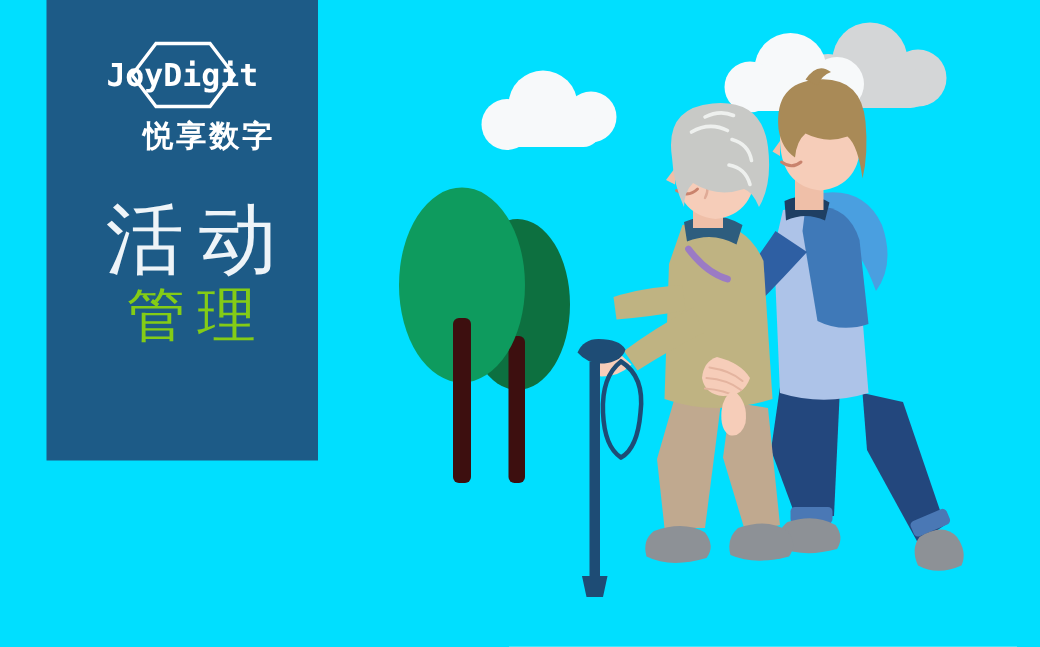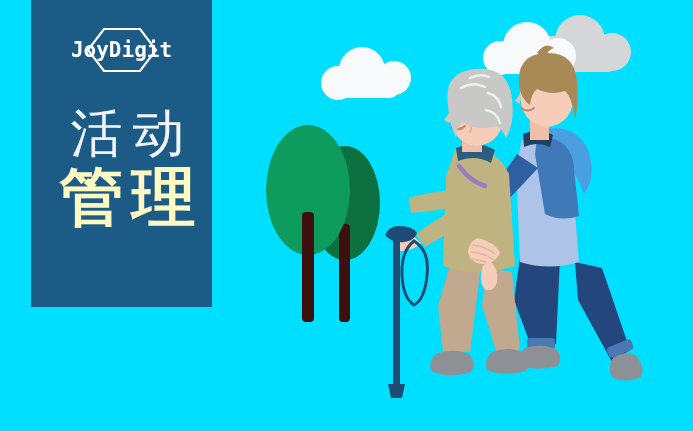--- a/index.html
+++ b/index.html
@@ -31,22 +31,22 @@
     margin-top:7px;color:#ffffff;font-size:20px;font-weight:bold;
     letter-spacing:2px;line-height:1;
   }
   #title-block{margin-top:30px;text-align:center;margin-left:12px;}
   #title-line1{
     color:#eef4f8;font-size:52px;line-height:1.12;letter-spacing:10px;
     font-weight:300;text-indent:10px;
     font-family:"DejaVu Sans","Liberation Sans",sans-serif;
   }
   #title-line2{
-    color:#fef9c3;font-size:64px;line-height:1.12;letter-spacing:8px;
-    font-weight:bold;text-indent:8px;
+    color:#84cc16;font-size:39px;line-height:1.12;letter-spacing:8px;
+    font-weight:normal;text-indent:8px;
     font-family:"DejaVu Sans","Liberation Sans",sans-serif;
   }
   
   #art{position:absolute;left:0;top:0;width:693px;height:431px;}
   #panel{z-index:5;}
 </style>
 </head>
 <body>
 
 <div id="banner">
@@ -183,20 +183,21 @@
 
   <div id="panel">
 
     <div id="logo-block">
       <div id="logo-mark">
         <svg width="124" height="48" viewBox="0 0 124 48">
           <polygon points="44,3 80,3 96,24 80,45 44,45 28,24" fill="none" stroke="#ffffff" stroke-width="2.2"></polygon>
         </svg>
         <div id="logo-word">JoyDigit</div>
       </div>
+      <div id="logo-cn">悦享数字</div>
     </div>
 
     <div id="title-block">
       <div id="title-line1">活动</div>
       <div id="title-line2">管理</div>
     </div>
 
   </div>
 </div>
 

